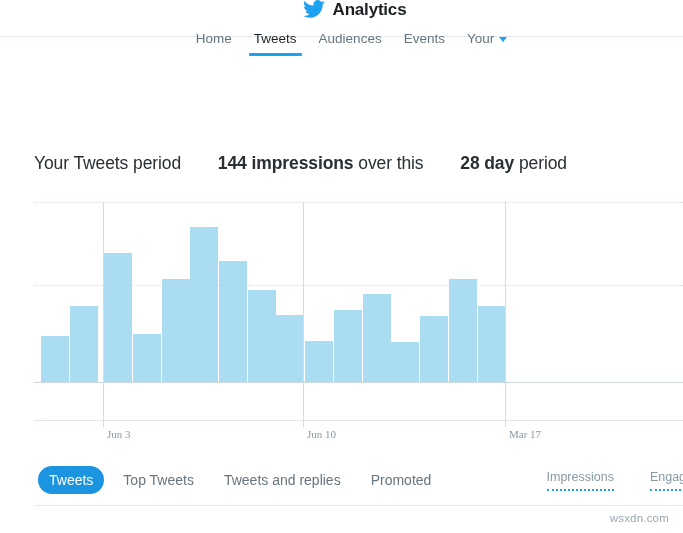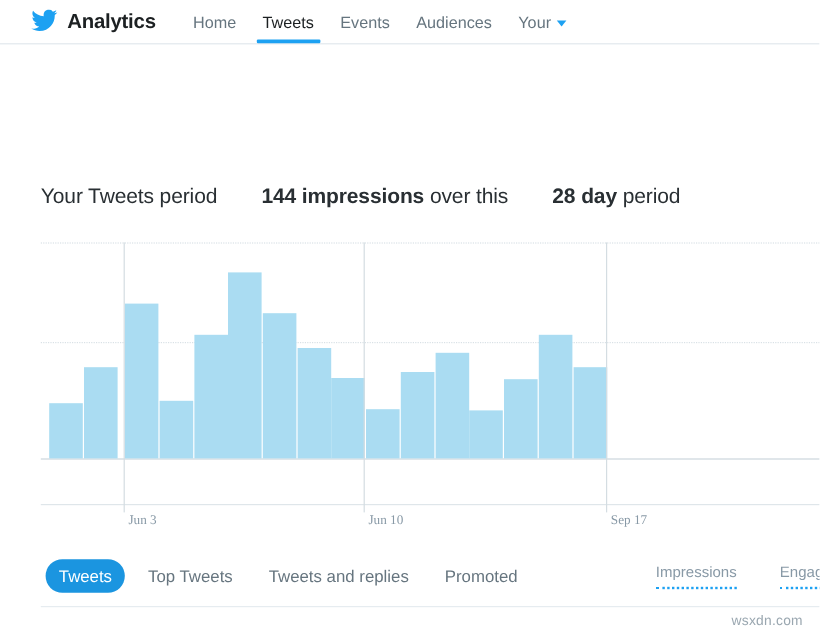--- a/index.html
+++ b/index.html
@@ -10,21 +10,21 @@
     font-family:"Liberation Sans", sans-serif;
     -webkit-font-smoothing:antialiased;
     color:#292f33;
   }
   .page{position:relative;width:683px;height:533px;overflow:hidden;background:#fff;}
 
   
   .topbar{
     position:absolute;left:0;top:0;width:683px;height:36px;
     background:#ffffff;border-bottom:1px solid #e1e8ed;
-    display:flex;align-items:center;
+    display:flex;align-items:center;flex-direction:column;
   }
   .brand{display:flex;align-items:center;margin-left:26px;}
   .bird{width:22px;height:20px;display:block;}
   .brand-name{
     font-size:17px;font-weight:bold;letter-spacing:-0.2px;
     color:#1c2022;margin-left:8px;
   }
   .nav{display:flex;align-items:flex-start;margin-left:20px;height:36px;}
   .nav-item{
     position:relative;height:36px;display:flex;align-items:center;
@@ -125,24 +125,24 @@
     </div>
 
     <div class="nav">
       <div class="nav-item">
         <span>Home</span>
       </div>
       <div class="nav-item active">
         <span>Tweets</span>
       </div>
       <div class="nav-item">
+        <span>Audiences</span>
+      </div>
+      <div class="nav-item">
         <span>Events</span>
-      </div>
-      <div class="nav-item">
-        <span>Audiences</span>
       </div>
       <div class="nav-item">
         <span>Your</span>
         <span class="caret"></span>
       </div>
     </div>
   </div>
 
 
   <div class="summary"><span>Your Tweets period </span><b>144 impressions</b><span> over this </span><b>28 day</b><span> period</span></div>
@@ -167,21 +167,21 @@
         <div class="bar" title="Jun 12: 9" style="left: 363px; width: 28px; top: 99px; height: 88px;"></div>
         <div class="bar" title="Jun 13: 4" style="left: 391px; width: 28px; top: 147px; height: 40px;"></div>
         <div class="bar" title="Jun 14: 7" style="left: 420px; width: 28px; top: 121px; height: 66px;"></div>
         <div class="bar" title="Jun 15: 11" style="left: 449px; width: 28px; top: 84px; height: 103px;"></div>
         <div class="bar" title="Jun 16: 8" style="left: 478px; width: 28px; top: 111px; height: 76px;"></div>
         <div class="weekline" style="left: 103px; top: 7px; height: 225px;"></div>
         <div class="xlabel" style="left: 107px; top: 233px;">Jun 3</div>
         <div class="weekline" style="left: 303px; top: 7px; height: 225px;"></div>
         <div class="xlabel" style="left: 307px; top: 233px;">Jun 10</div>
         <div class="weekline" style="left: 505px; top: 7px; height: 225px;"></div>
-        <div class="xlabel" style="left: 509px; top: 233px;">Sep 17</div>
+        <div class="xlabel" style="left: 509px; top: 233px;">Mar 17</div>
       </div>
   </div>
 
   <div class="tabsrow">
     <div class="tabs-left">
       <div class="tab active">
         <span>Tweets</span>
       </div>
       <div class="tab">
         <span>Top Tweets</span>

